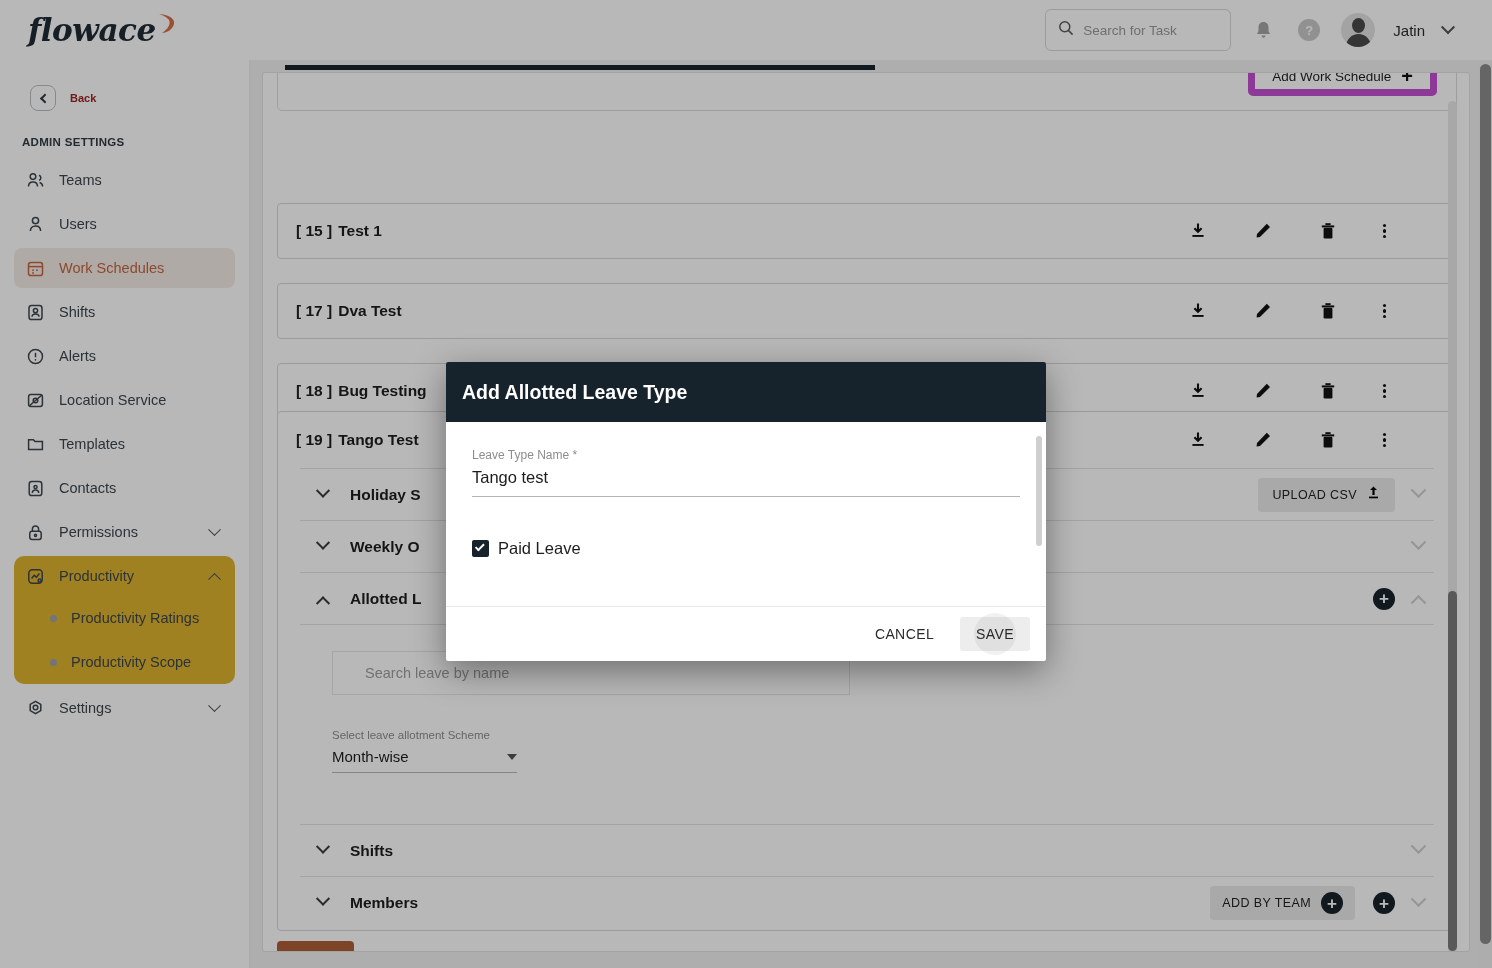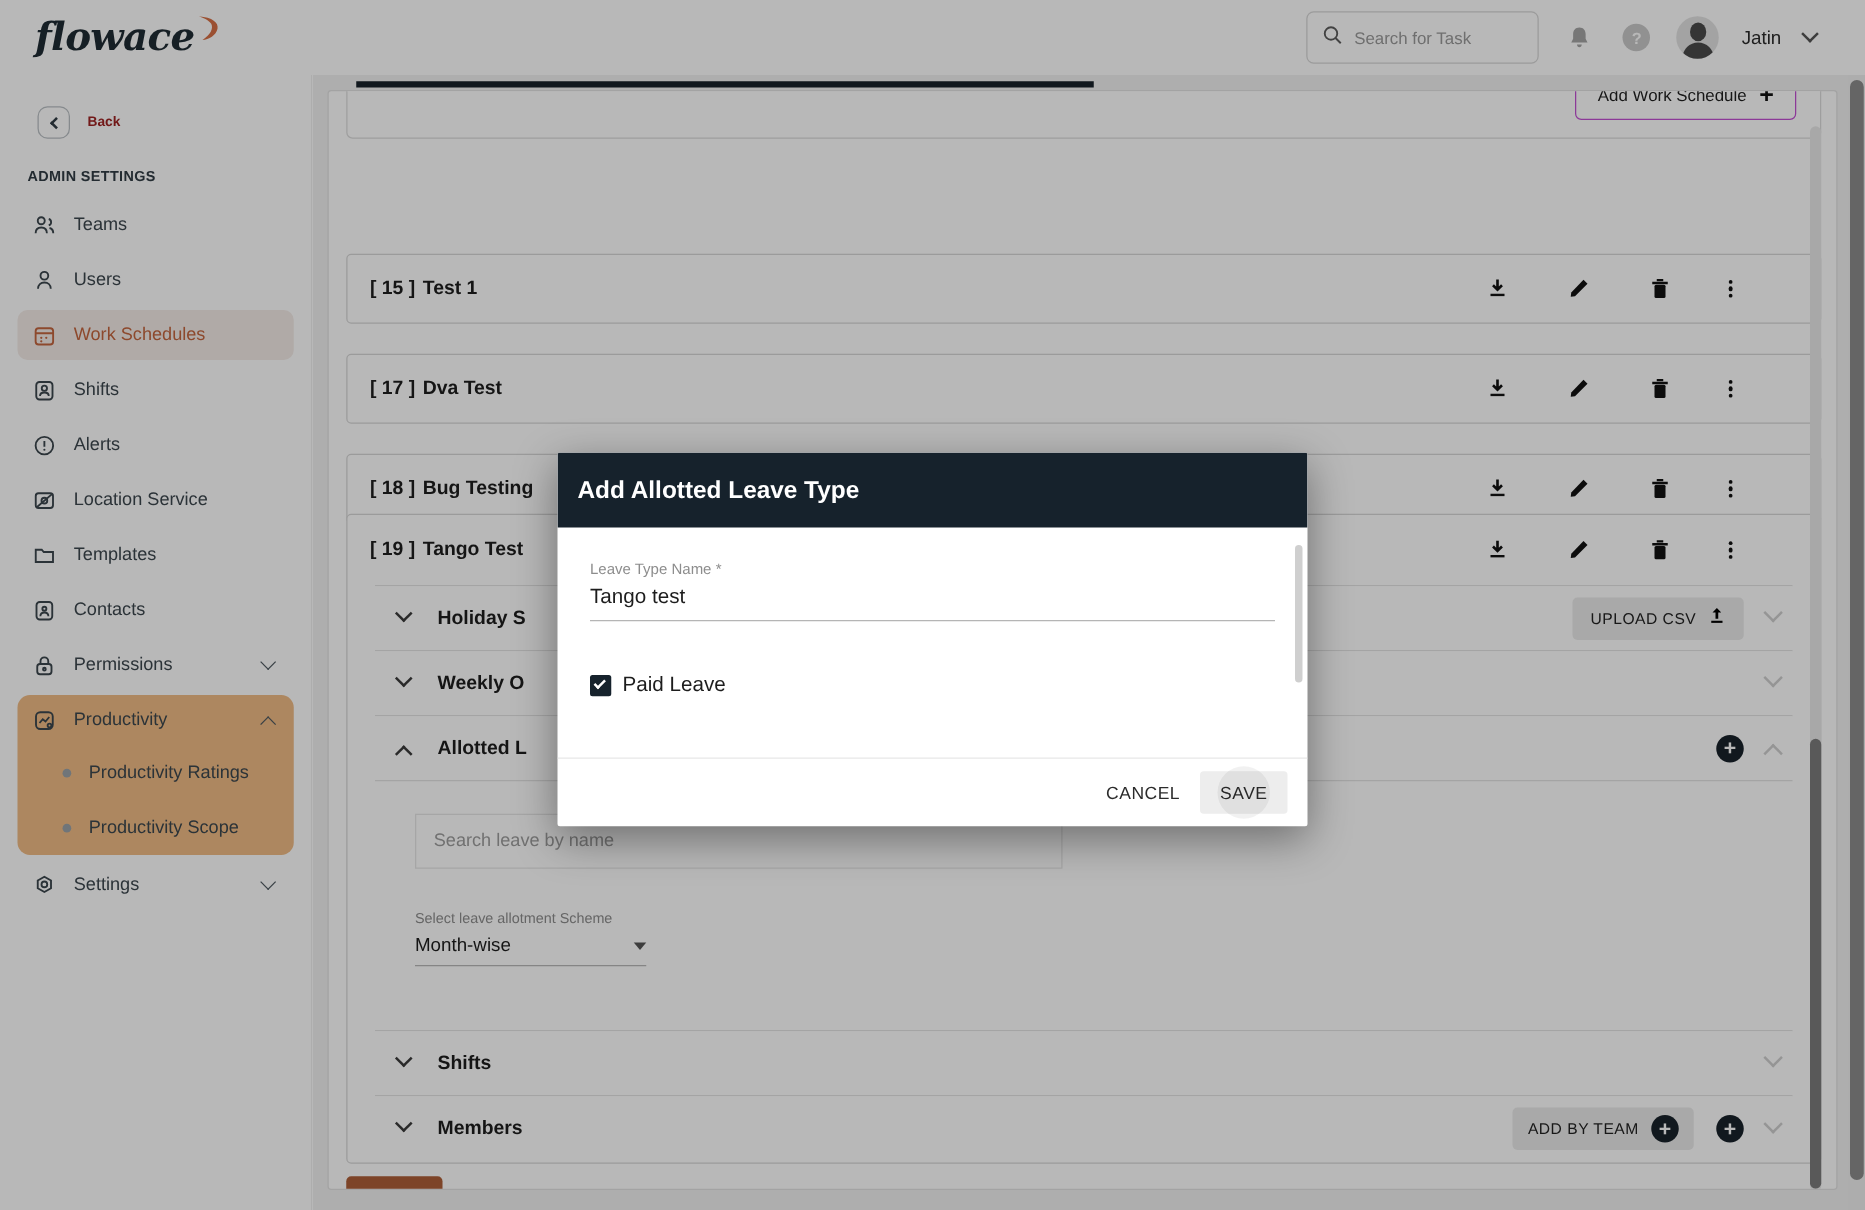--- a/index.html
+++ b/index.html
@@ -101,21 +101,21 @@
   .nav-item.active .nav-label { color: #d9602e; font-weight: 500; }
   .nav-item.active svg { stroke: #d9602e; }
   .nav-ico { width: 19px; height: 19px; flex: none; display: flex; align-items: center; justify-content: center; }
   .nav-ico svg { stroke: #3a4750; fill: none; stroke-width: 1.5; }
   .nav-caret {
     margin-left: auto; margin-right: 16px;
     width: 9px; height: 9px; border-right: 1.8px solid #4c5962; border-bottom: 1.8px solid #4c5962;
   }
   .nav-caret.down { transform: rotate(45deg) translate(-2px,-2px); }
   .nav-caret.up { transform: rotate(-135deg) translate(-2px,-2px); }
-  .nav-group { background: #fdba74; border-radius: 10px; margin: 4px 14px; }
+  .nav-group { background: #eab308; border-radius: 10px; margin: 4px 14px; }
   .nav-group .nav-item { margin: 0; }
   .sub-item { display: flex; align-items: center; gap: 14px; height: 44px; padding-left: 36px; cursor: pointer; }
   .sub-dot { width: 7px; height: 7px; border-radius: 50%; background: #9aa3aa; flex: none; }
   .sub-label { font-size: 14.5px; color: #3a4750; }
 
   
   .main {
     position: absolute; left: 250px; top: 60px;
     width: 1242px; height: 908px;
     background: #f1f1f1;
@@ -133,21 +133,21 @@
     overflow: hidden;
   }
   .top-card {
     position: absolute; left: 14px; top: -40px;
     width: 1180px; height: 78px;
     border: 1px solid #dcdcdc; border-radius: 5px; background: #fff;
   }
   .add-ws-btn {
     position: absolute; right: 19px; top: 22px;
     height: 40px; padding: 0 17px;
-    border: 1px solid #d946ef; border-radius: 5px; background: #fff;
+    border: 7px solid #d946ef; border-radius: 5px; background: #fff;
     display: flex; align-items: center; gap: 10px; cursor: pointer;
   }
   .add-ws-btn .lbl { font-size: 13.5px; color: #1e1e1e; }
   .plus-glyph { font-size: 20px; line-height: 1; color: #111; font-weight: bold; }
 
   .schedule-row {
     position: absolute; left: 14px;
     width: 1180px; height: 56px;
     border: 1px solid #d7d7d7; border-radius: 4px; background: #fff;
     display: flex; align-items: center; padding: 0 18px;
@@ -195,21 +195,21 @@
   }
   .team-btn {
     height: 34px; padding: 0 12px; background: #ebebeb; border-radius: 4px;
     display: flex; align-items: center; gap: 10px; cursor: pointer;
   }
   .team-btn .lbl { font-size: 12.5px; color: #222; letter-spacing: 0.4px; }
 
   .acc-body { padding: 26px 32px 14px 32px; border-bottom: 1px solid #e4e4e4; height: 200px; }
   .leave-search {
     width: 518px; height: 44px; border: 1px solid #e6e6e6; border-radius: 0;
-    display: flex; align-items: center; padding: 0 14px; background: #fff;
+    display: flex; align-items: center; padding: 0 32px; background: #fff;
   }
   .leave-search input {
     border: none; outline: none; font-size: 14.5px; color: #9d9d9d; width: 100%;
     font-family: "Liberation Sans", sans-serif; background: transparent;
   }
   .leave-search input::placeholder { color: #9d9d9d; }
   .scheme-field { margin-top: 34px; width: 185px; }
   .scheme-label { font-size: 11.5px; color: #8d8d8d; margin-bottom: 7px; }
   .scheme-select {
     display: flex; align-items: center; border-bottom: 1px solid #b9b9b9;
@@ -260,21 +260,21 @@
   .checkbox-row { display: flex; align-items: center; gap: 9px; margin-top: 42px; }
   .cbox {
     width: 17px; height: 17px; background: #16222c; border-radius: 2px;
     display: flex; align-items: center; justify-content: center;
   }
   .cbox .tick { width: 9px; height: 5px; border-left: 2px solid #fff; border-bottom: 2px solid #fff; transform: rotate(-45deg) translate(1px,-2px); }
   .cbox-label { font-size: 16.5px; color: #1d1d1d; }
   .modal-scroll { position: absolute; right: 4px; top: 14px; width: 6px; height: 110px; background: #cfcfcf; border-radius: 4px; }
   .modal-footer {
     height: 55px; border-top: 1px solid #e8e8e8;
-    display: flex; align-items: center; justify-content: flex-end; padding-right: 16px;
+    display: flex; align-items: center; justify-content: flex-end; gap: 10px; padding-right: 16px;
   }
   .mbtn {
     height: 34px; padding: 0 16px; border: none; background: transparent; cursor: pointer;
     font-size: 14px; letter-spacing: 0.4px; color: #2b2b2b; border-radius: 3px;
     font-family: "Liberation Sans", sans-serif;
   }
   .mbtn.save { background: #ededed; position: relative; font-weight: 500; }
   .mbtn.save::after {
     content:""; position: absolute; left: 50%; top: 50%; transform: translate(-50%,-50%);
     width: 42px; height: 42px; border-radius: 50%; background: rgba(0,0,0,0.055);

